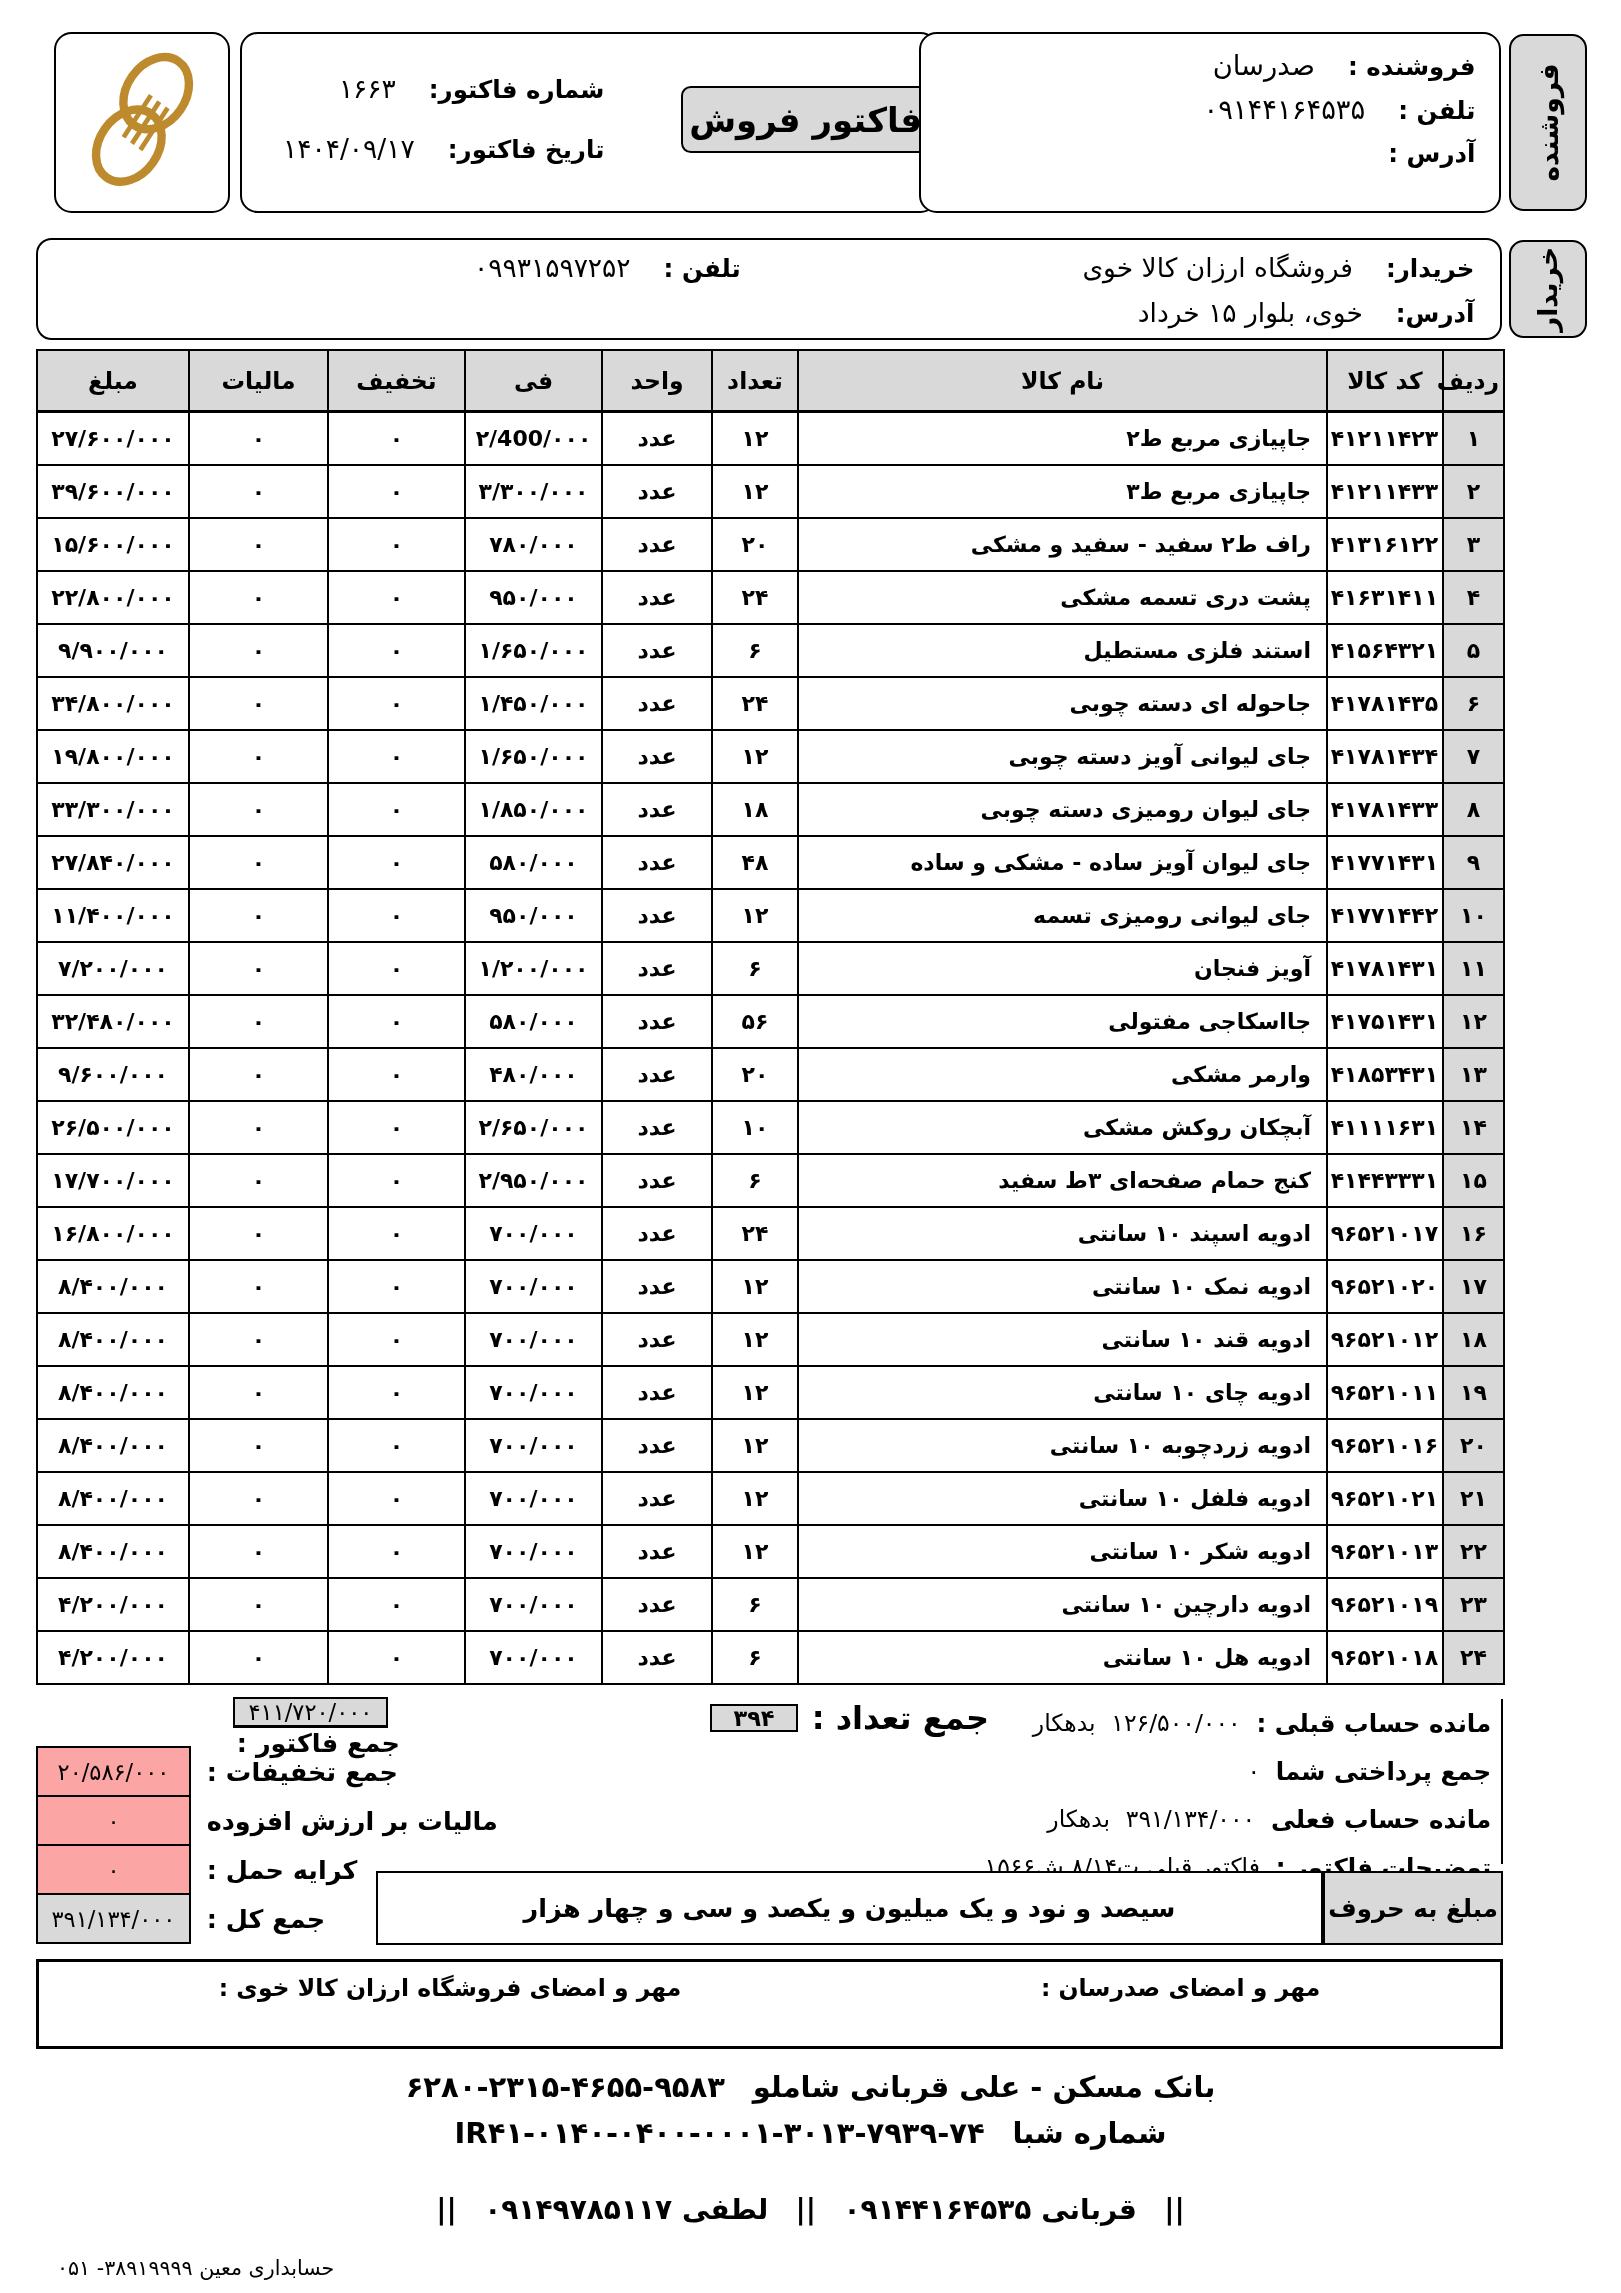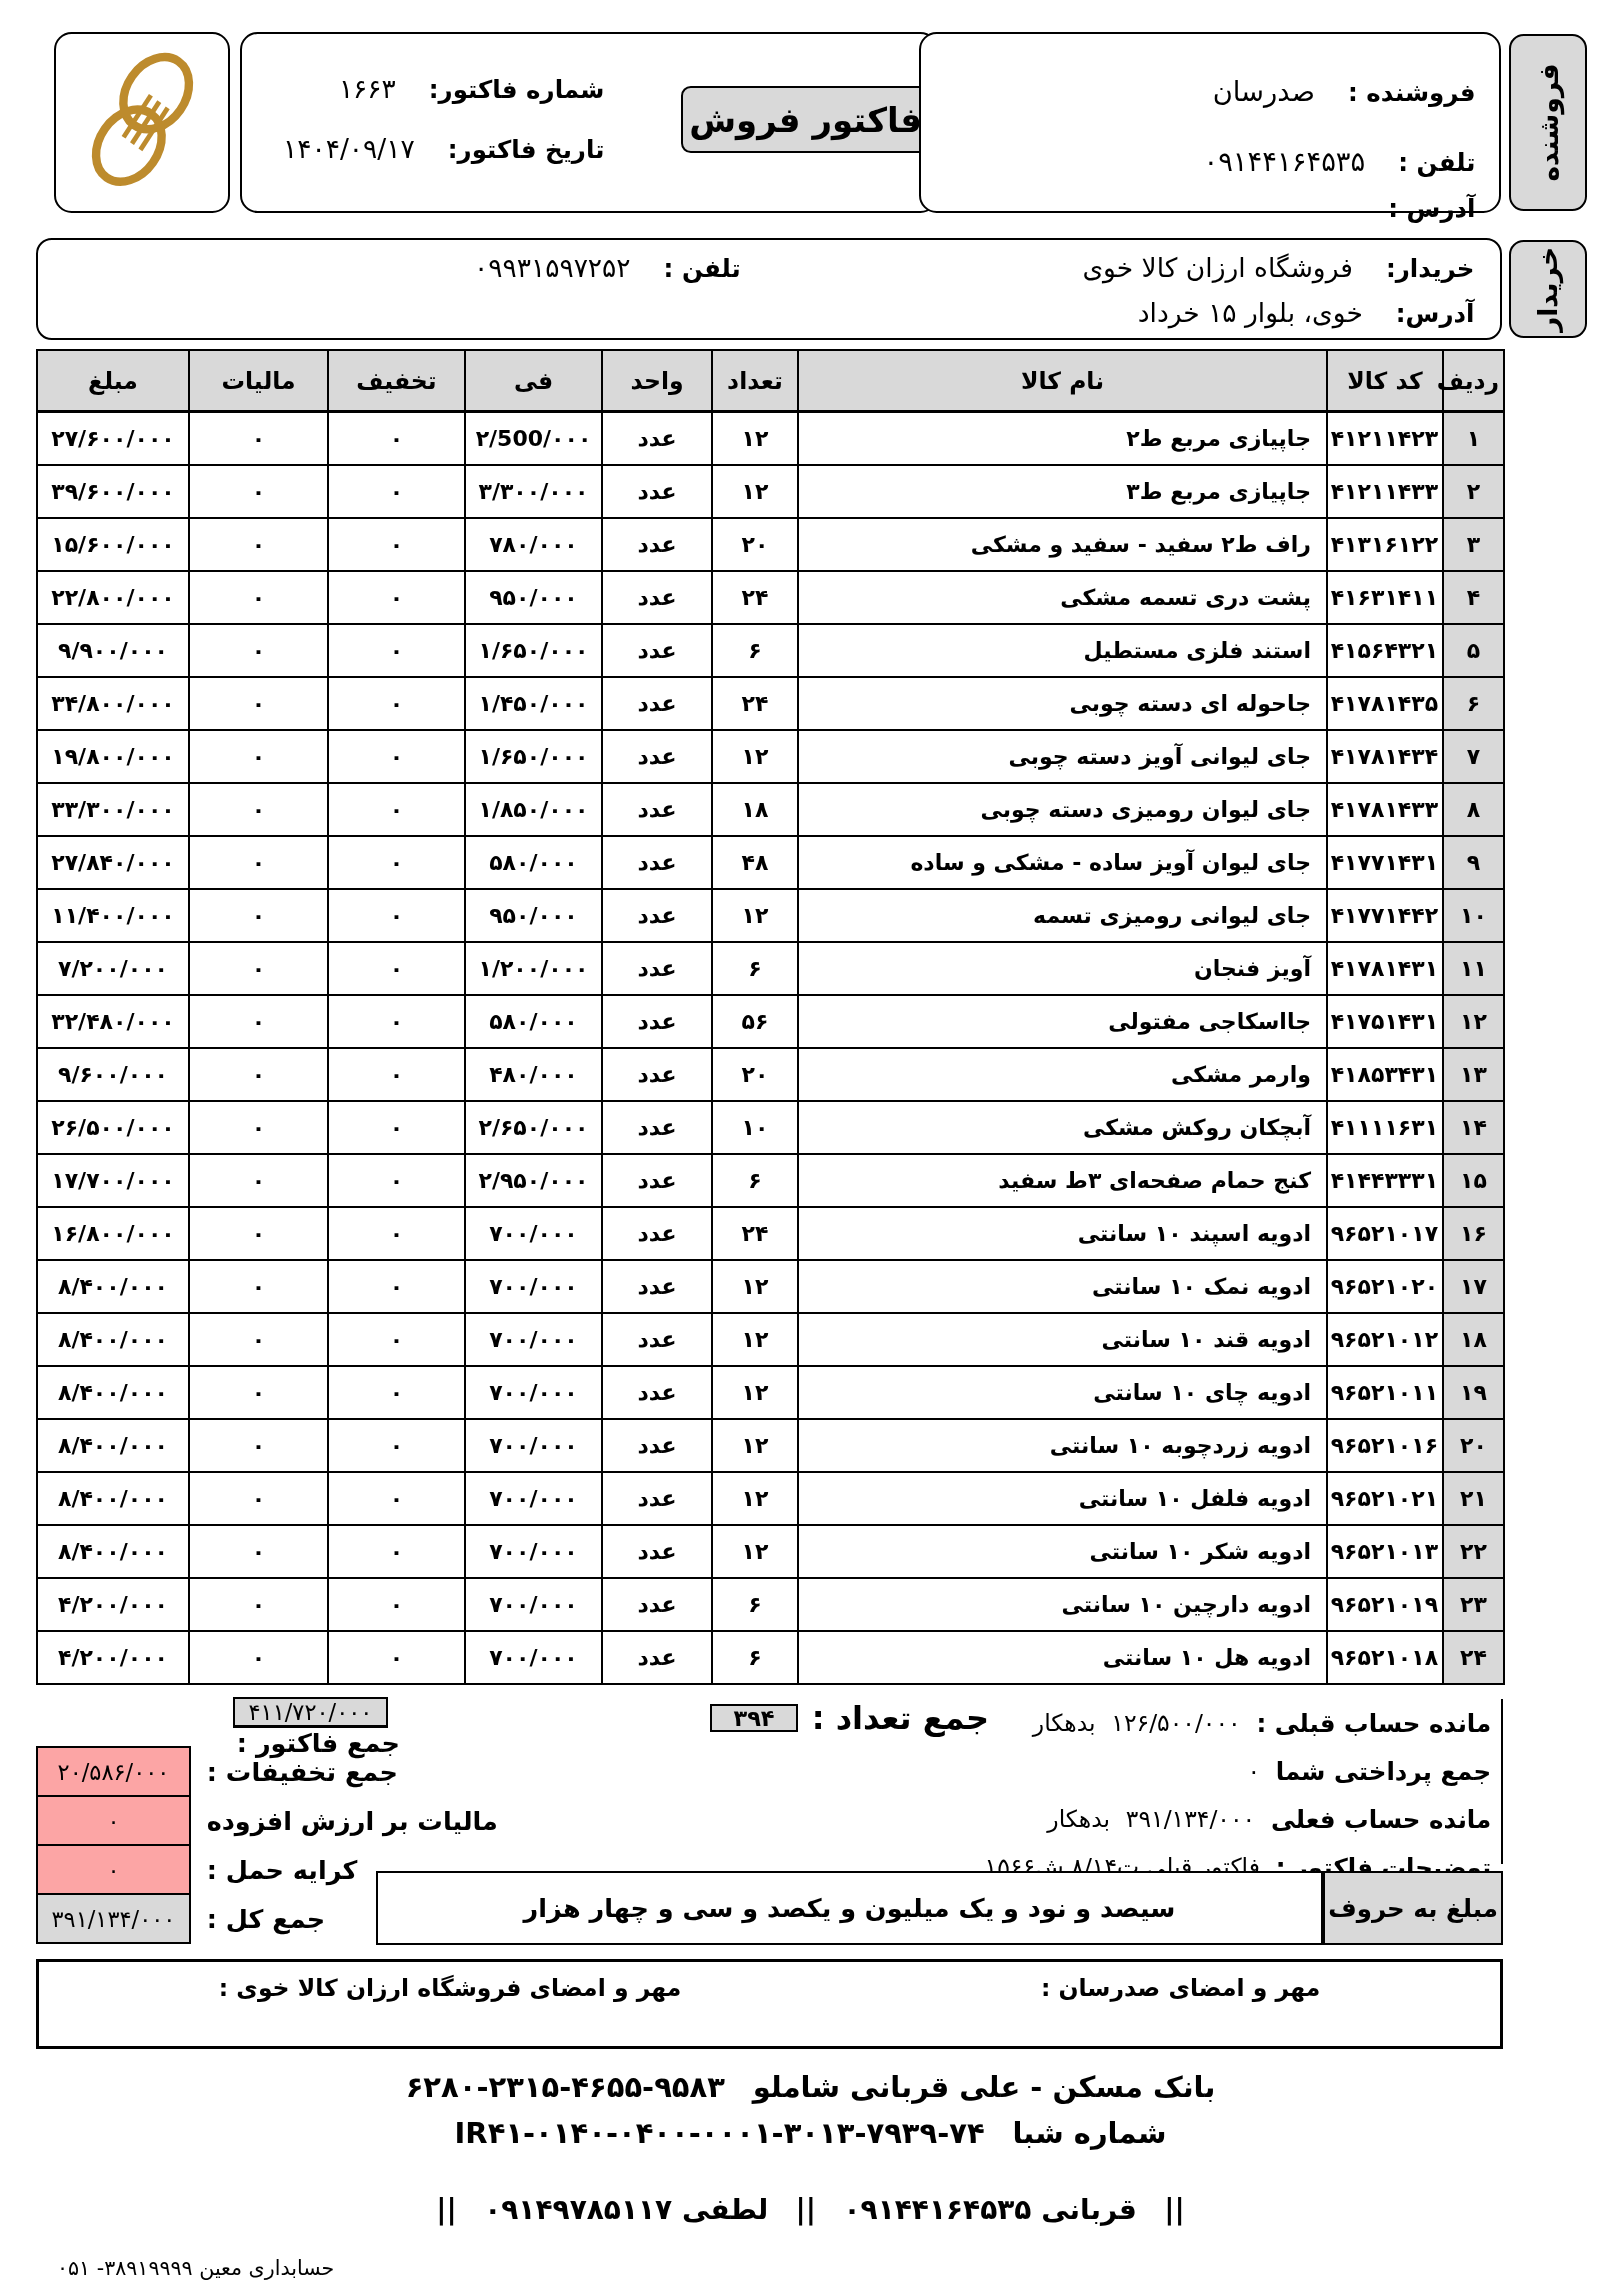--- a/index.html
+++ b/index.html
@@ -19,21 +19,21 @@
   .tab-buyer{left:1509px;top:240px;height:98px;}
   .badge{
     position:absolute;right:5.9px;top:52px;width:245px;height:63px;background:#d9d9d9;
     border:2.9px solid #000;border-radius:9.8px;display:flex;align-items:center;justify-content:center;
     font-weight:bold;font-size:34px;
   }
   .num-block{position:absolute;left:41px;top:39px;display:flex;flex-direction:column;gap:29px;direction:rtl;}
   .kv{display:flex;direction:rtl;align-items:baseline;gap:33px;}
   .kv .k{font-weight:bold;font-size:24.5px;white-space:nowrap;}
   .kv .v{font-size:26.5px;white-space:nowrap;}
-  .seller-box .kv .v{font-size:27.4px;margin-top:26px;}
+  .seller-box .kv .v{font-size:27.4px;}
   
   .buyer-box{position:absolute;left:36px;top:238px;width:1466px;height:102px;border:2.5px solid #000;
              border-radius:15.7px;box-sizing:border-box;}
   .b-line1{position:absolute;right:25.5px;top:11.8px;}
   .b-line2{position:absolute;right:25.5px;top:57px;}
   .b-phone{position:absolute;left:436px;top:11.8px;}
   
   .items{position:absolute;top:349px;left:36px;}
   table{border-collapse:collapse;table-layout:fixed;width:1467px;direction:rtl;border:2.9px solid #000;}
   th{background:#d9d9d9;font-weight:bold;font-size:23.5px;height:59px;border:2px solid #000;border-bottom:3.9px solid #000;padding:0 3.9px;}
@@ -177,21 +177,21 @@
           <th>مبلغ</th>
         </tr>
       </thead>
       <tbody>
           <tr>
       <td class="c-idx">۱</td>
       <td>۴۱۲۱۱۴۲۳</td>
       <td class="c-name">جاپیازی مربع ط۲</td>
       <td>۱۲</td>
       <td>عدد</td>
-      <td>۲/500/۰۰۰</td>
+      <td>۲/400/۰۰۰</td>
       <td>۰</td>
       <td>۰</td>
       <td>۲۷/۶۰۰/۰۰۰</td>
     </tr>
           <tr>
       <td class="c-idx">۲</td>
       <td>۴۱۲۱۱۴۳۳</td>
       <td class="c-name">جاپیازی مربع ط۳</td>
       <td>۱۲</td>
       <td>عدد</td>

